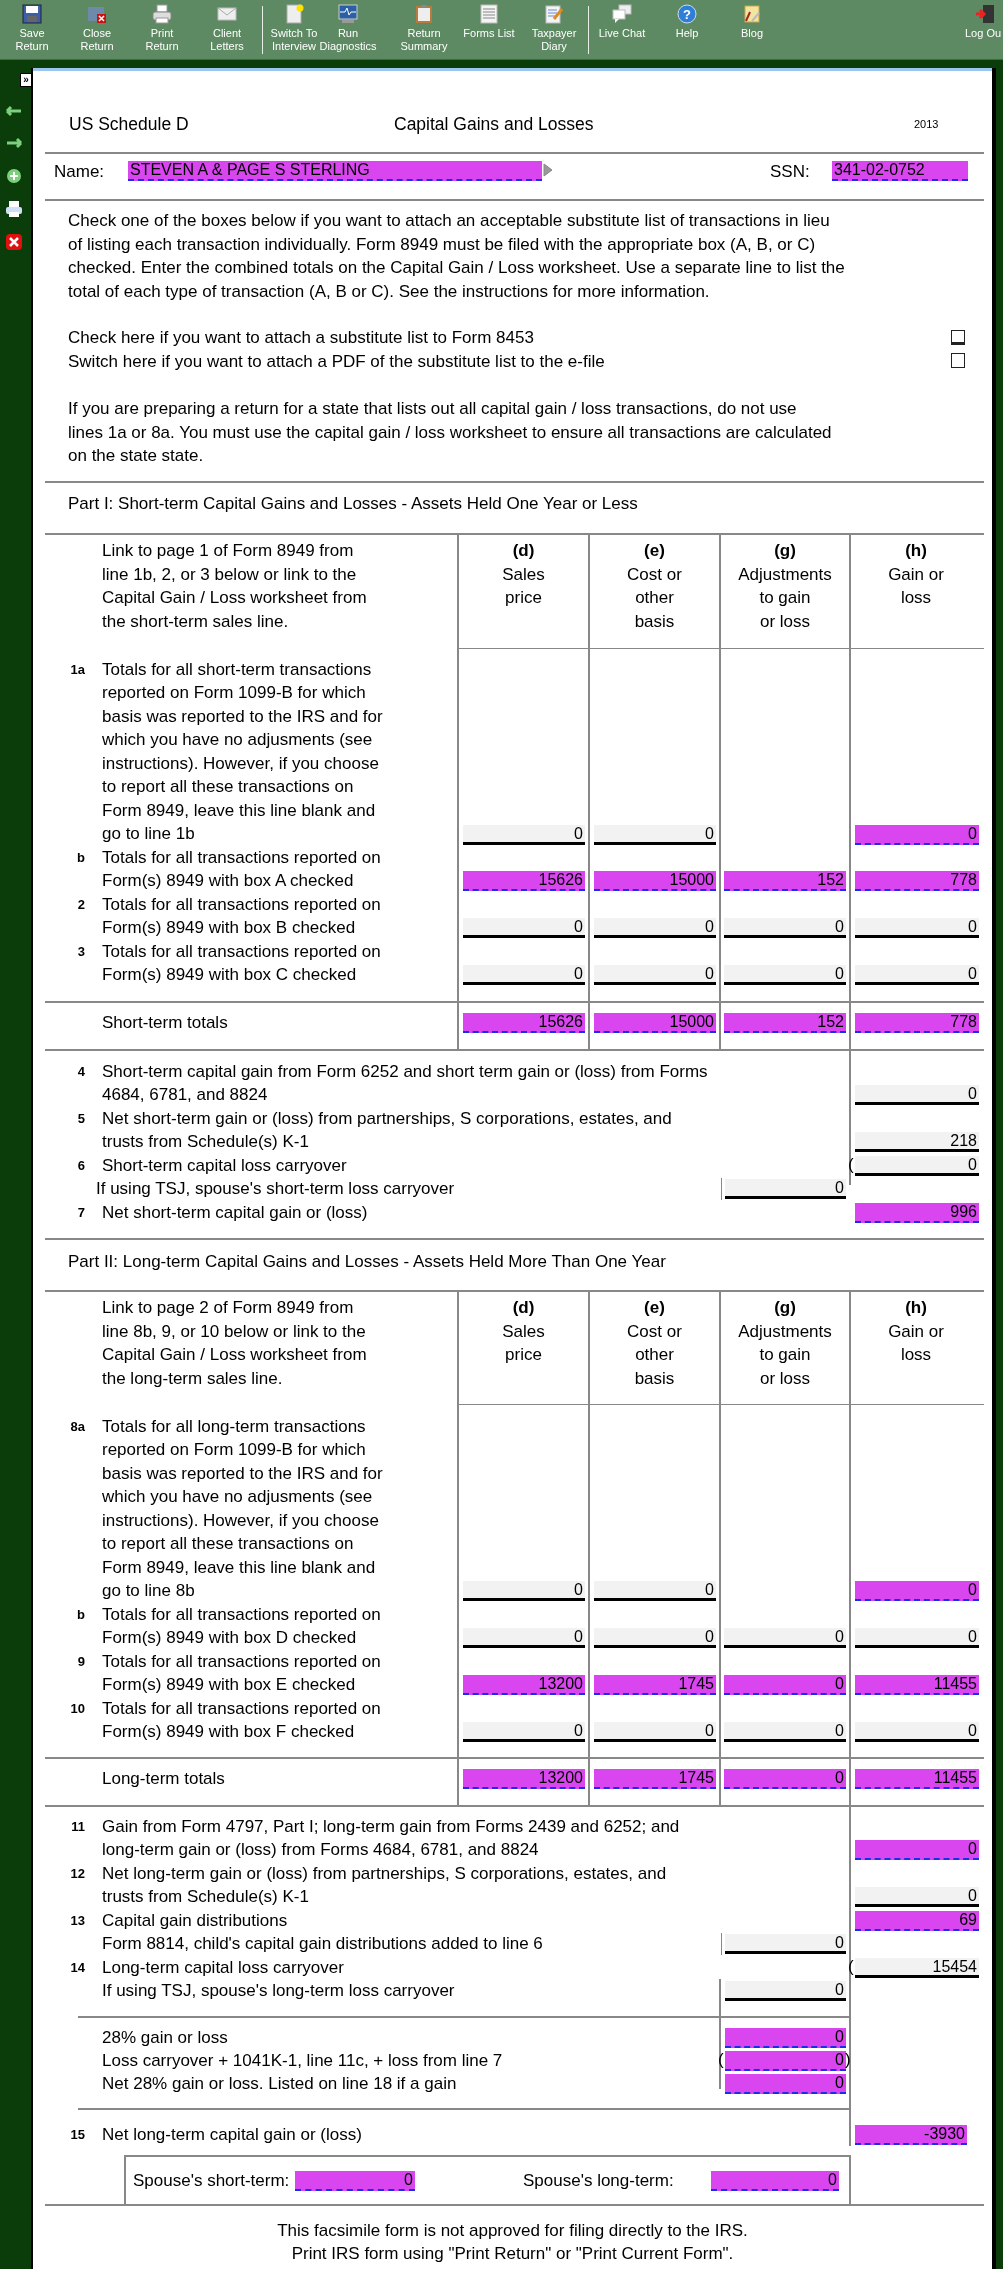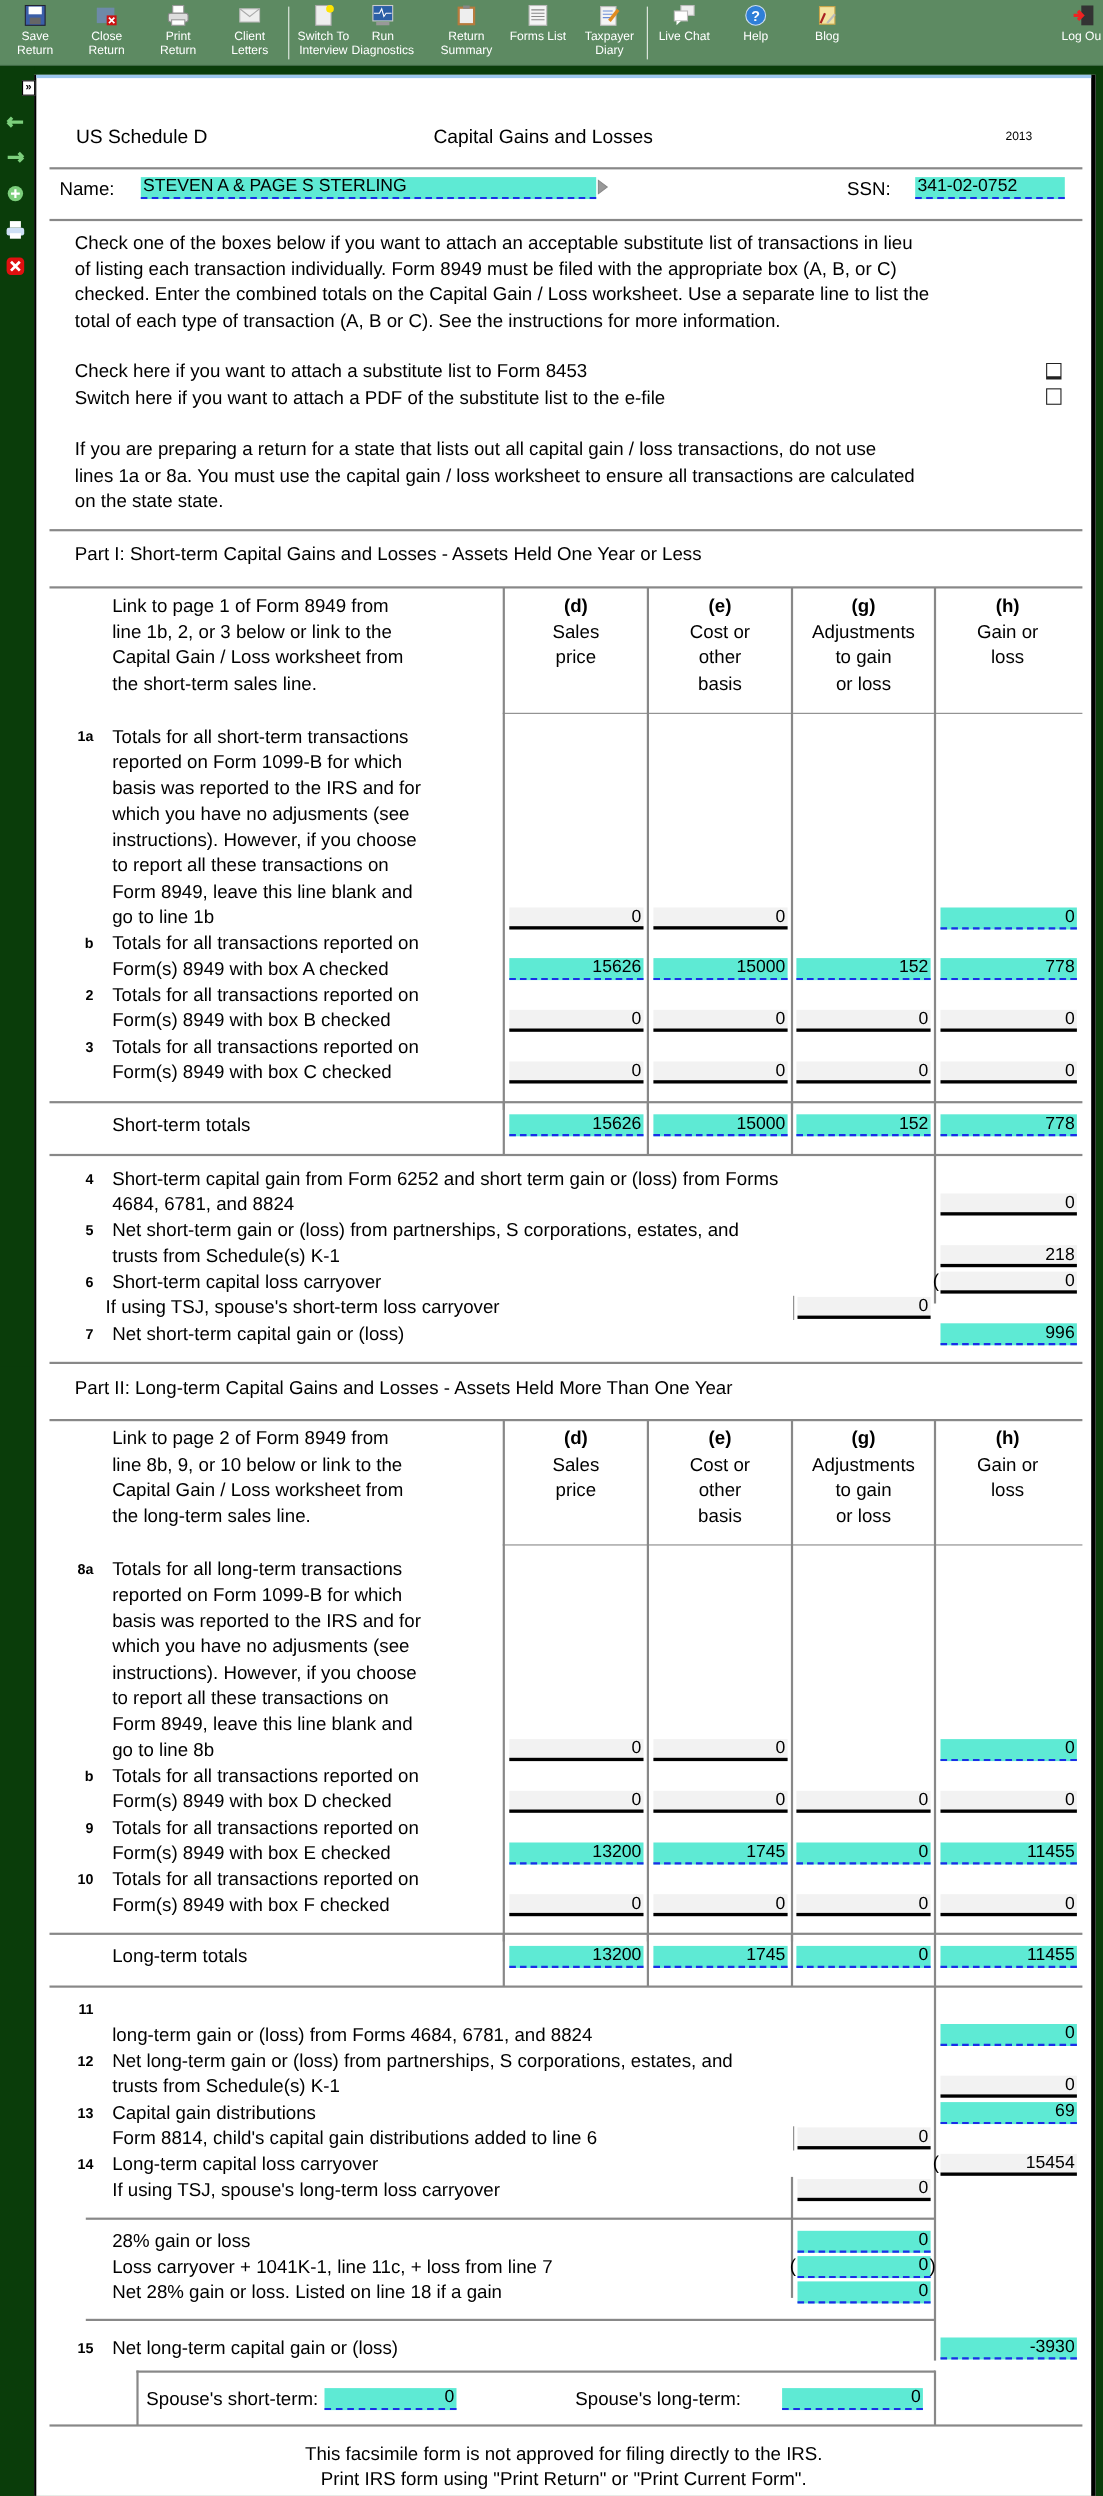--- a/index.html
+++ b/index.html
@@ -19,21 +19,21 @@
 
   
   .panel { position: absolute; left: 31px; top: 68px; width: 965px; height: 2201px; background: #fff; border-left: 2px solid #000; border-right: 4px solid #000; }
   .panel-topline { position: absolute; left: 0; top: 0; width: 100%; height: 3px; background: #9cc6ee; }
   .abs { position: absolute; }
   .t { font-size: 17px; line-height: 23.5px; white-space: nowrap; }
   .b { font-weight: normal; }
   .hr { position: absolute; height: 2px; background: #888; }
   .vr { position: absolute; width: 2px; background: #888; }
   .num { position: absolute; text-align: right; font-size: 16px; line-height: 18px; padding-right: 2px; height: 20px; cursor: text; }
-  .fld-y { background: #5eead4; border-bottom: 2px dashed #1a2ee8; }
+  .fld-y { background: #d946ef; border-bottom: 2px dashed #1a2ee8; }
   .fld-g { background: #f2f2f2; border-bottom: 3px solid #000; }
   .chk { position: absolute; width: 14px; height: 15px; border: 1.5px solid #222; background: #fff; cursor: pointer; }
   .chk.u { border-bottom: 3px solid #222; }
   .paren { position: absolute; font-size: 17px; line-height: 20px; }
   .col-head { position: absolute; text-align: center; font-size: 17px; line-height: 23.5px; }
   .lnum { position: absolute; font-size: 13px; line-height: 23.5px; font-weight: bold; text-align: right; width: 26px; }
 </style>
 </head>
 <body>
 
@@ -349,20 +349,21 @@
   <div class="num fld-y" style="left:430px; top:1701px; width:122px">13200</div>
   <div class="num fld-y" style="left:561px; top:1701px; width:122px">1745</div>
   <div class="num fld-y" style="left:691px; top:1701px; width:122px">0</div>
   <div class="num fld-y" style="left:822px; top:1701px; width:124px">11455</div>
   <div class="vr" style="left:424px; top:1690px; height:48px"></div>
   <div class="vr" style="left:555px; top:1690px; height:48px"></div>
   <div class="vr" style="left:686px; top:1690px; height:48px"></div>
   <div class="hr" style="left:12px; top:1737px; width:939px"></div>
 
   <div class="lnum" style="left:26px; top:1747px">11</div>
+  <div class="abs t" style="left:69px; top:1747px">Gain from Form 4797,  Part I;  long-term gain from Forms 2439 and 6252;  and</div>
   <div class="abs t" style="left:69px; top:1770px">long-term gain or  (loss)  from Forms 4684,  6781,  and  8824</div>
   <div class="num fld-y" style="left:822px; top:1772px; width:124px">0</div>
 
   <div class="lnum" style="left:26px; top:1794px">12</div>
   <div class="abs t" style="left:69px; top:1794px">Net long-term gain or  (loss)  from partnerships,  S corporations,  estates,  and</div>
   <div class="abs t" style="left:69px; top:1817px">trusts from Schedule(s)  K-1</div>
   <div class="num fld-g" style="left:822px; top:1819px; width:124px">0</div>
 
   <div class="lnum" style="left:26px; top:1841px">13</div>
   <div class="abs t" style="left:69px; top:1841px">Capital gain distributions</div>
@@ -387,21 +388,21 @@
   <div class="paren" style="left:685px; top:1982px">(</div>
   <div class="num fld-y" style="left:692px; top:1983px; width:121px">0</div>
   <div class="paren" style="left:812px; top:1982px">)</div>
   <div class="abs t" style="left:69px; top:2004px">Net 28% gain or loss.  Listed on line 18 if a gain</div>
   <div class="num fld-y" style="left:692px; top:2006px; width:121px">0</div>
 
   <div class="hr" style="left:45px; top:2040px; width:772px"></div>
 
   <div class="lnum" style="left:26px; top:2055px">15</div>
   <div class="abs t b" style="left:69px; top:2055px">Net long-term capital gain or (loss)</div>
-  <div class="num fld-y" style="left:822px; top:2057px; width:124px">-3930</div>
+  <div class="num fld-y" style="left:822px; top:2057px; width:112px">-3930</div>
 
   <div class="hr" style="left:91px; top:2087px; width:726px"></div>
   <div class="vr" style="left:91px; top:2087px; height:50px"></div>
   <div class="vr" style="left:816px; top:2087px; height:50px"></div>
   <div class="abs t" style="left:100px; top:2101px">Spouse's short-term:</div>
   <div class="num fld-y" style="left:262px; top:2103px; width:120px">0</div>
   <div class="abs t" style="left:490px; top:2101px">Spouse's long-term:</div>
   <div class="num fld-y" style="left:678px; top:2103px; width:128px">0</div>
   <div class="hr" style="left:12px; top:2136px; width:939px"></div>
 

